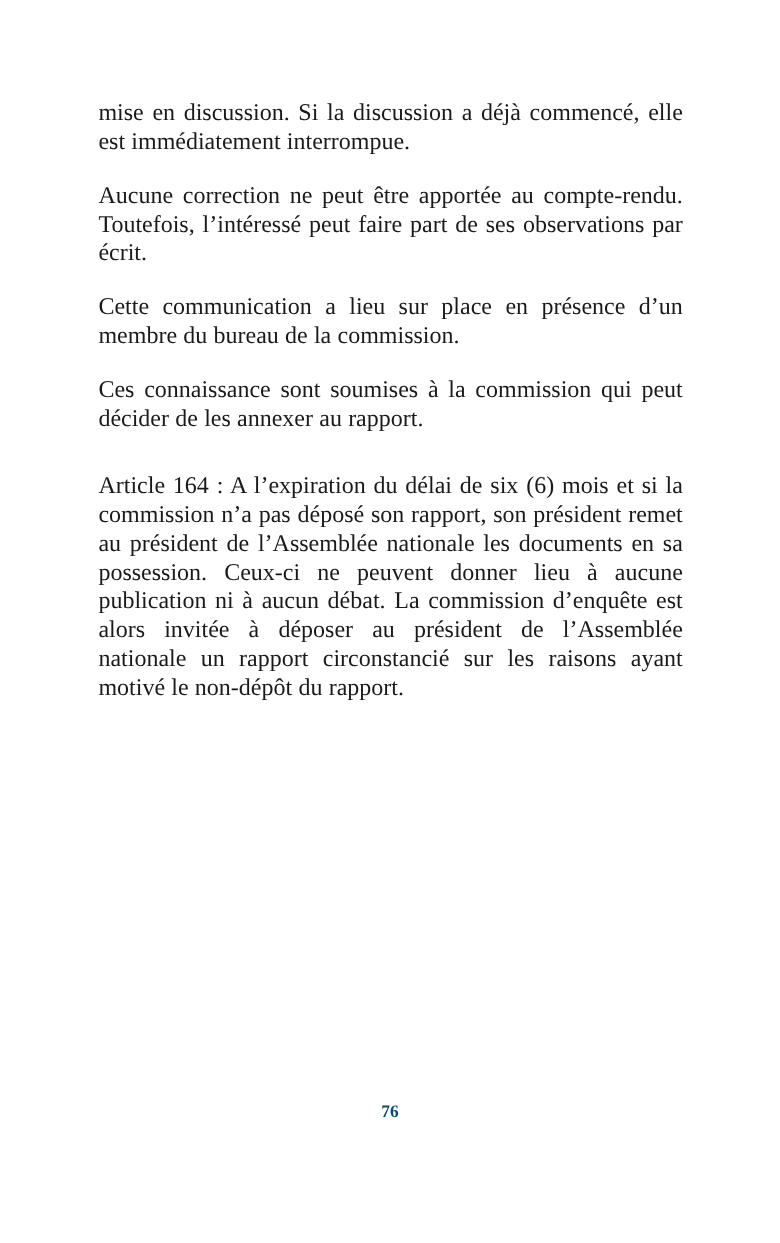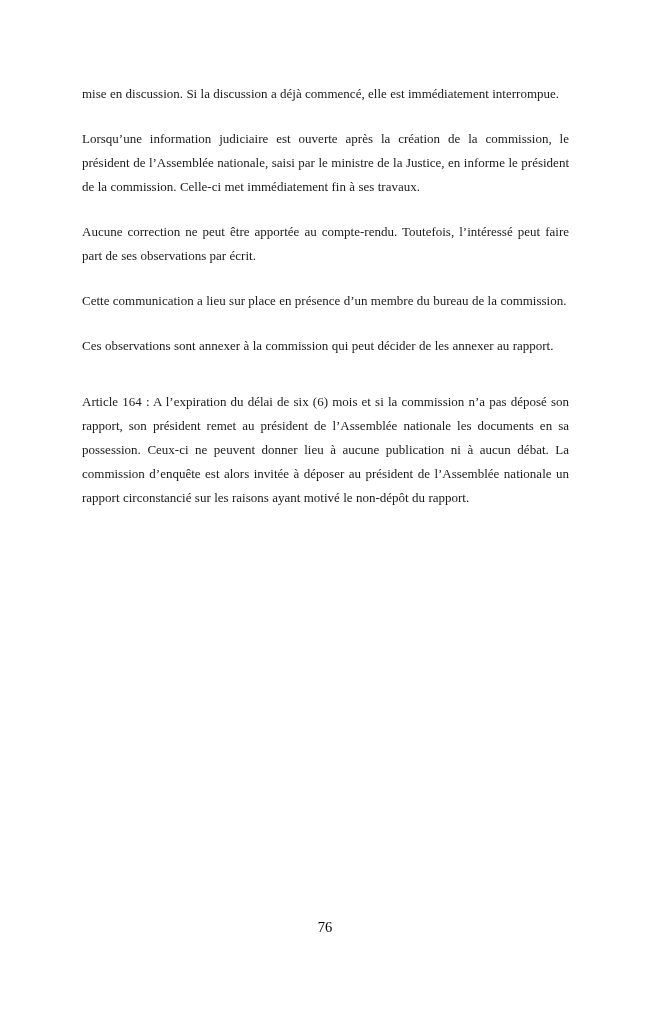--- a/index.html
+++ b/index.html
@@ -28,21 +28,21 @@
 
   .text-column {
     position: absolute;
     left: 82px;
     top: 82px;
     width: 487px;
   }
 
   .para {
     margin: 0 0 21px 0;
-    font-size: 13px;
+    font-size: 20px;
     line-height: 24px;
     text-align: justify;
     text-justify: inter-word;
     word-spacing: 0.01em;
     hyphens: none;
     -webkit-hyphens: none;
   }
 
   .para:last-child {
     margin-bottom: 0;
@@ -50,40 +50,40 @@
   }
 
   .page-number {
     position: absolute;
     left: 0;
     top: 917px;
     width: 650px;
     text-align: center;
     font-size: 14.5px;
     line-height: 20px;
-    color: #000000;
+    color: #0c4a6e;
+    font-weight: bold;
   }
 </style>
 </head>
 <body>
 
 <div class="page">
 
   <div class="text-column">
 
     <p class="para">mise en discussion. Si la discussion a déjà commencé, elle est immédiatement interrompue.</p>
 
-    <p class="para">Lorsqu’une information judiciaire est ouverte après la création de la commission, le président de l’Assemblée nationale, saisi par le ministre de la Justice, en informe le président de la commission. Celle-ci met immédiatement fin à ses travaux.</p>
 
 
     <p class="para">Aucune correction ne peut être apportée au compte-rendu. Toutefois, l’intéressé peut faire part de ses observations par écrit.</p>
 
     <p class="para">Cette communication a lieu sur place en présence d’un membre du bureau de la commission.</p>
 
-    <p class="para">Ces observations sont annexer à la commission qui peut décider de les annexer au rapport.</p>
+    <p class="para">Ces connaissance sont soumises à la commission qui peut décider de les annexer au rapport.</p>
 
     <p class="para">Article 164 : A l’expiration du délai de six (6) mois et si la commission n’a pas déposé son rapport, son président remet au président de l’Assemblée nationale les documents en sa possession. Ceux-ci ne peuvent donner lieu à aucune publication ni à aucun débat. La commission d’enquête est alors invitée à déposer au président de l’Assemblée nationale un rapport circonstancié sur les raisons ayant motivé le non-dépôt du rapport.</p>
 
   </div>
 
   <div class="page-number">76</div>
 
 </div>
 
 </body></html>

